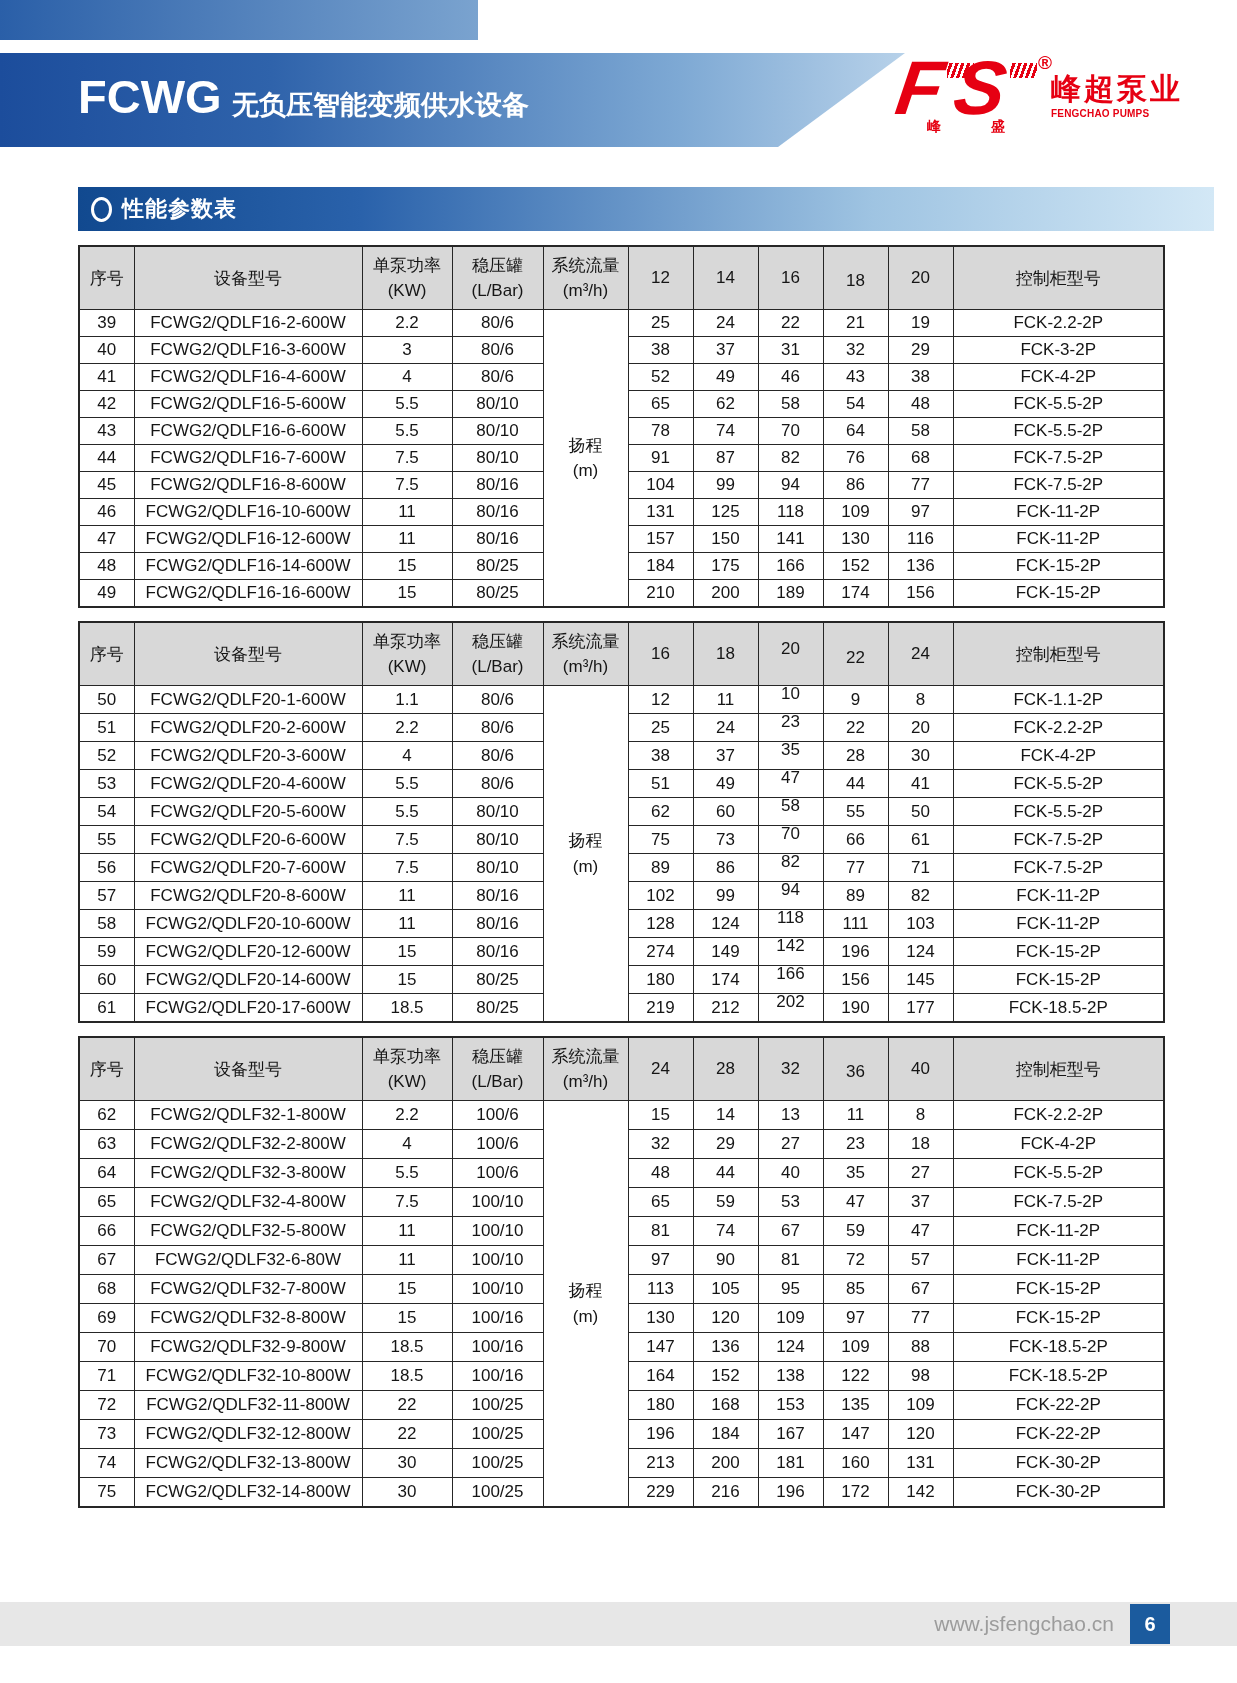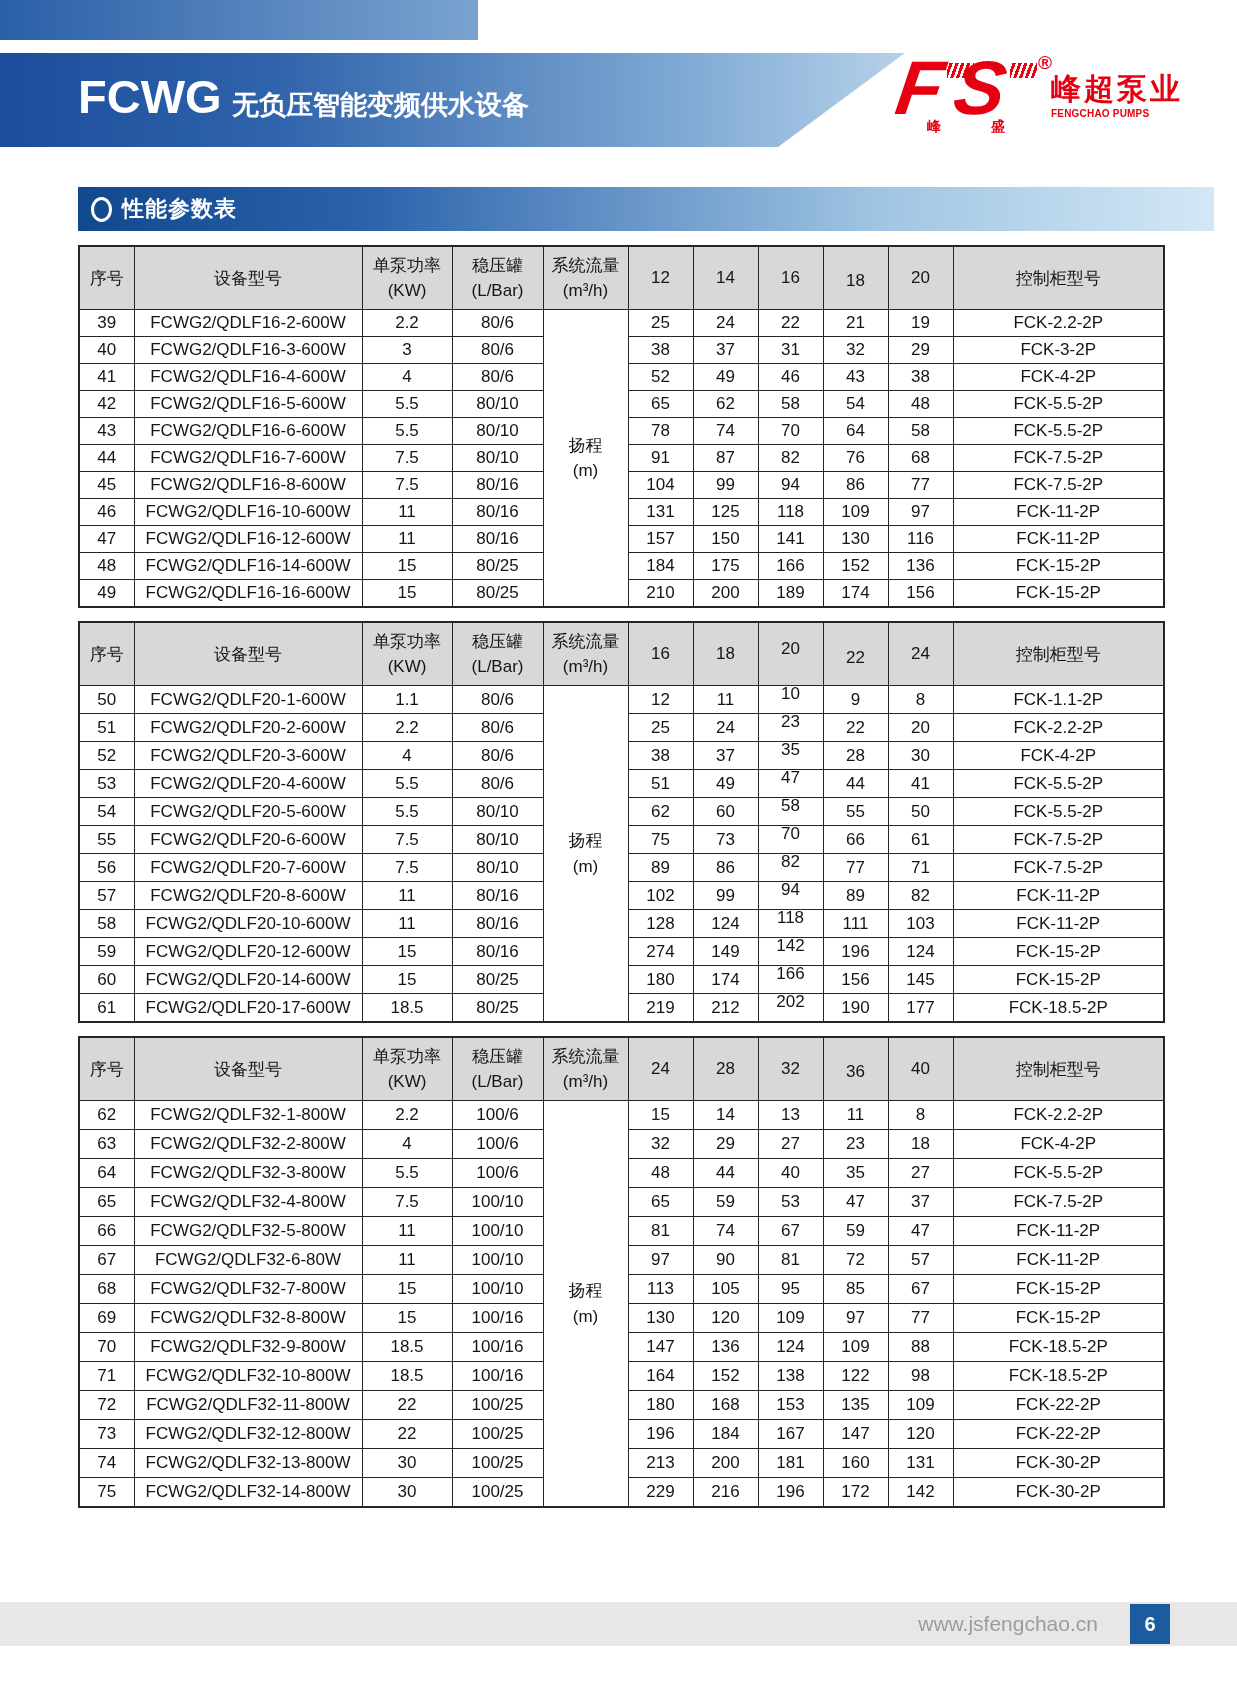--- a/index.html
+++ b/index.html
@@ -57,21 +57,21 @@
   
   #tbl0 th.fc-3 > span{top:3px;}
   #tbl1 th.fc-2 > span{top:-5px;}
   #tbl1 th.fc-3 > span{top:4px;}
   #tbl1 td.fc-2 > span{top:-6px;}
   #tbl2 th.fc-3 > span{top:3px;}
 
   
   .footer-bar{position:absolute;top:1602px;left:0;width:1237px;height:44px;box-sizing:border-box;
               background:#e7e7e7;display:flex;align-items:center;justify-content:flex-end;
-              padding-right:67px;gap:32px;}
+              padding-right:67px;gap:16px;}
   .footer-site{color:#9c9c9c;font-size:21px;}
   .footer-page{width:40px;height:40px;background:#1b5b9e;color:#fff;display:flex;
                align-items:center;justify-content:center;font-size:20px;font-weight:bold;}
 </style>
 </head>
 <body>
 
 <div class="page">
 
   <div class="top-strip"></div>

